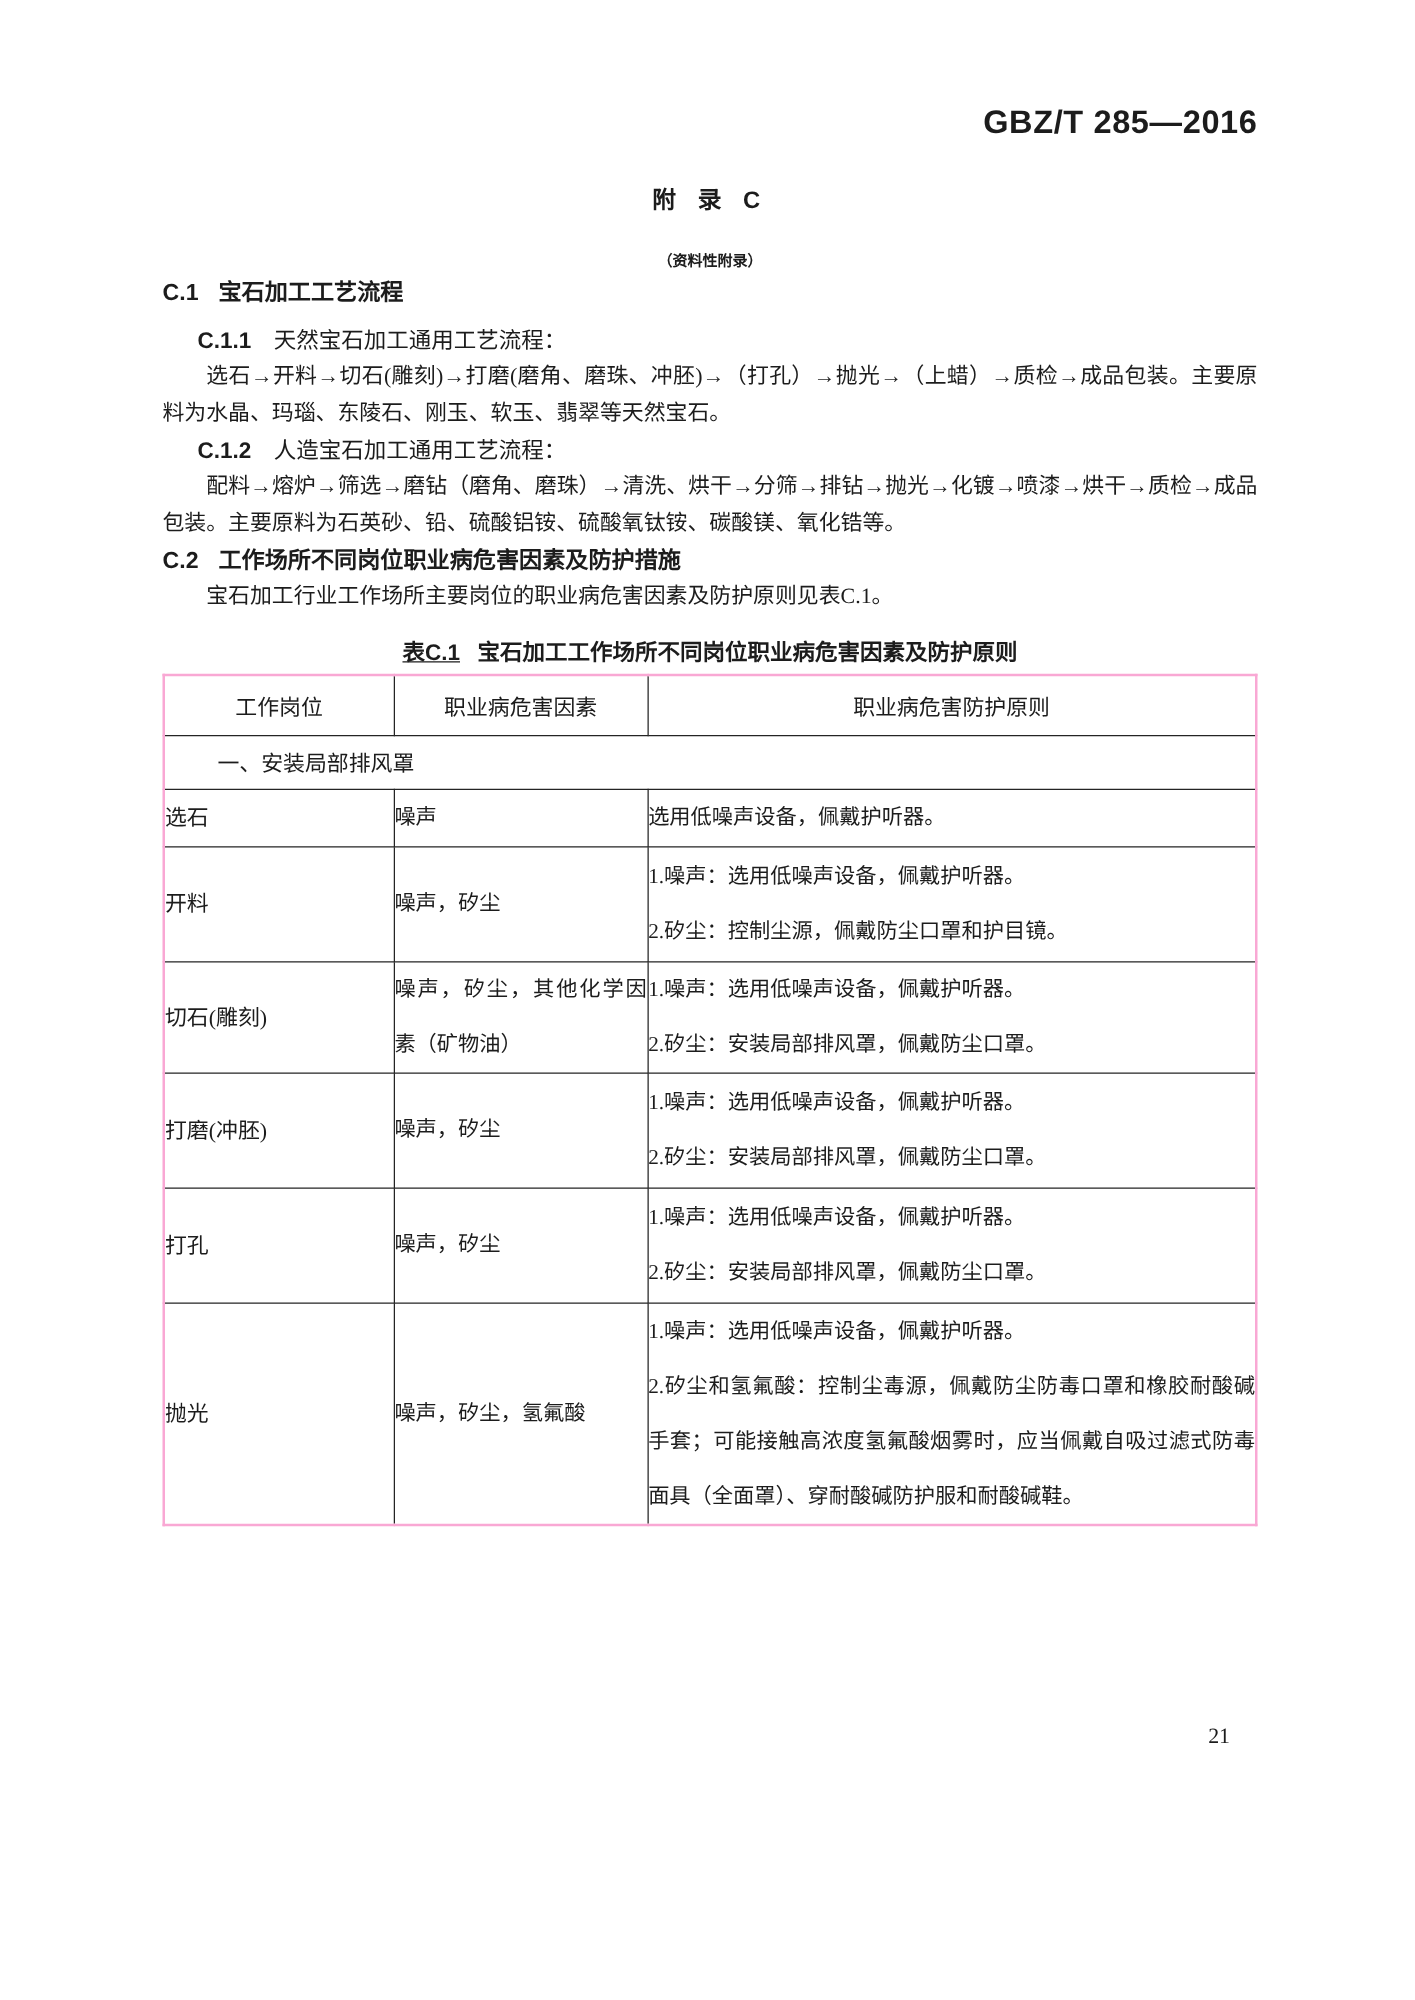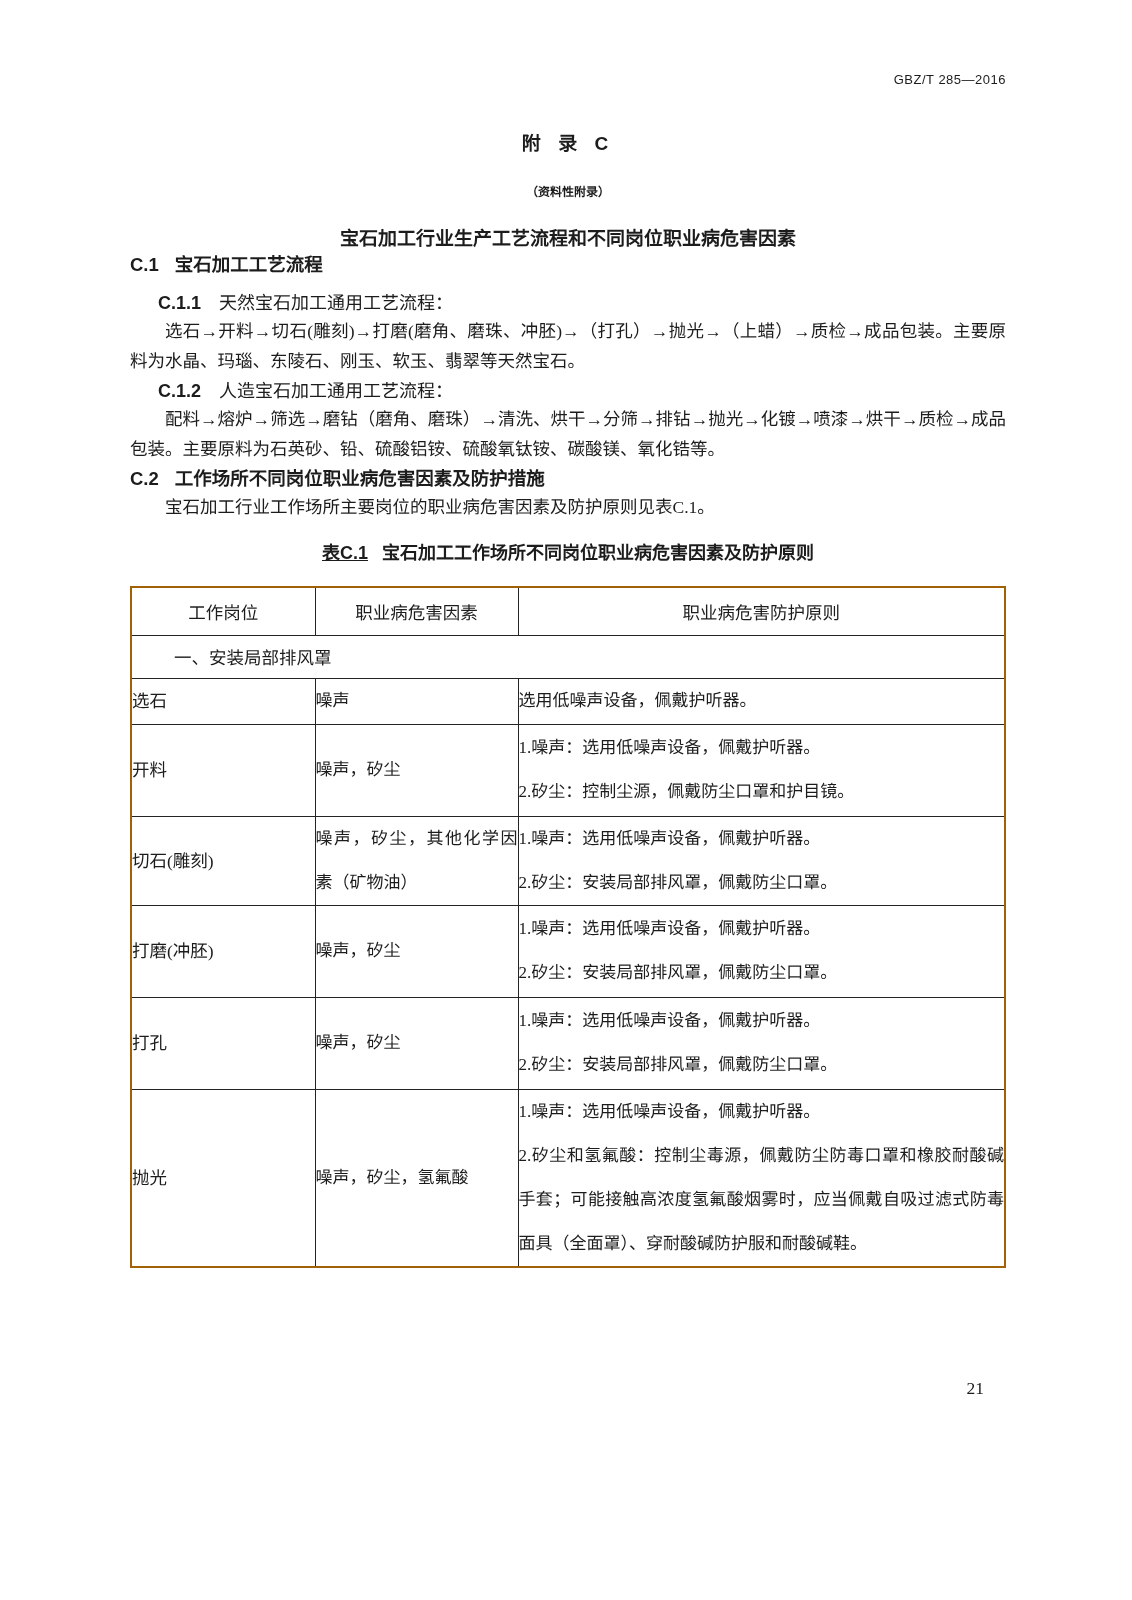--- a/index.html
+++ b/index.html
@@ -14,25 +14,25 @@
     margin: 0 auto;
     background: #ffffff;
     box-sizing: border-box;
     padding: 0 126px 0 130px;
     color: #1c1c1c;
     font-family: "Liberation Serif", "DejaVu Serif", serif;
     overflow: hidden;
   }
   
   .std-no {
-    margin-top: 68px;
+    margin-top: 85px;
     text-align: right;
     font-family: "Liberation Sans", "DejaVu Sans", sans-serif;
-    font-weight: 400;
-    font-size: 13px;
+    font-weight: 700;
+    font-size: 26px;
     line-height: 24px;
     letter-spacing: 0.5px;
   }
   
   .appendix-label {
     margin-top: 40px;
     text-align: center;
     font-family: "Liberation Sans", "DejaVu Sans", sans-serif;
     font-weight: 700;
     font-size: 19px;
@@ -88,25 +88,25 @@
     margin-top: 18px;
     text-align: center;
     font-family: "Liberation Sans", "DejaVu Sans", sans-serif;
     font-weight: 700;
     font-size: 18px;
     line-height: 26px;
   }
   .tbl-caption .cap-label { margin-right: 14px; text-decoration: underline; }
   
   table.hazards {
-    margin-top: 20px;
+    margin-top: 4px;
     width: 100%;
     border-collapse: collapse;
     table-layout: fixed;
-    border: 2px solid #a16207;
+    border: 2px solid #f9a8d4;
     font-size: 17px;
   }
   table.hazards td, table.hazards th {
     border: 1px solid #242424;
     box-sizing: border-box;
     padding: 0;
     font-weight: normal;
   }
   th.col-h {
     height: 48px;
@@ -155,21 +155,20 @@
 </style>
 </head>
 <body>
 
 <div class="page">
 
   <div class="std-no">GBZ/T 285—2016</div>
 
   <div class="appendix-label">附 录 C</div>
   <div class="appendix-note">（资料性附录）</div>
-  <div class="appendix-title">宝石加工行业生产工艺流程和不同岗位职业病危害因素</div>
 
   <div class="clause-h">
     <span class="num">C.1</span><span>宝石加工工艺流程</span>
   </div>
 
   <div class="subclause-h">
     <span class="num">C.1.1</span><span>天然宝石加工通用工艺流程：</span>
   </div>
   <p class="para">选石→开料→切石(雕刻)→打磨(磨角、磨珠、冲胚)→（打孔）→抛光→（上蜡）→质检→成品包装。主要原料为水晶、玛瑙、东陵石、刚玉、软玉、翡翠等天然宝石。</p>
 

